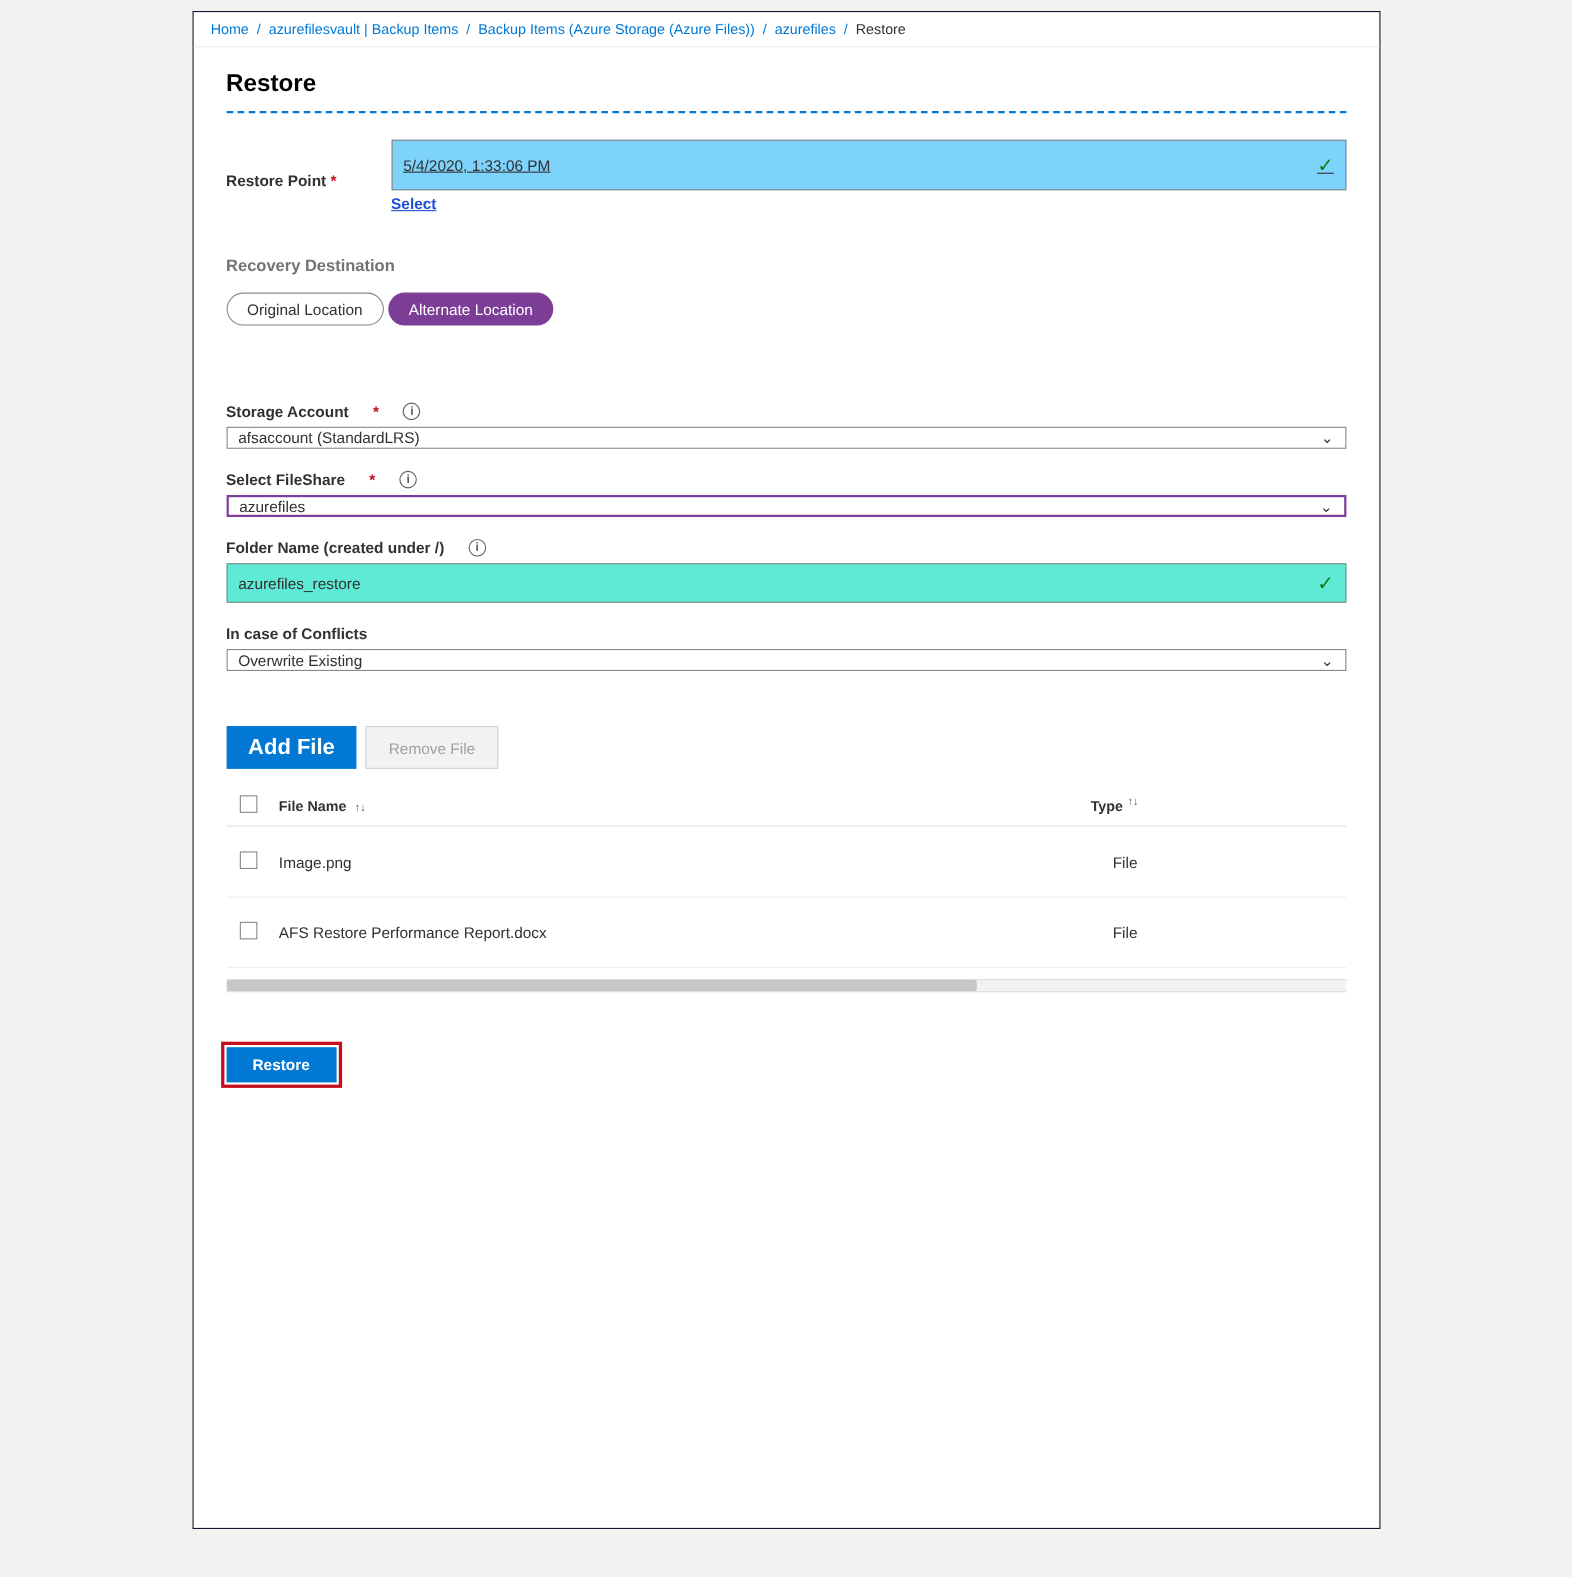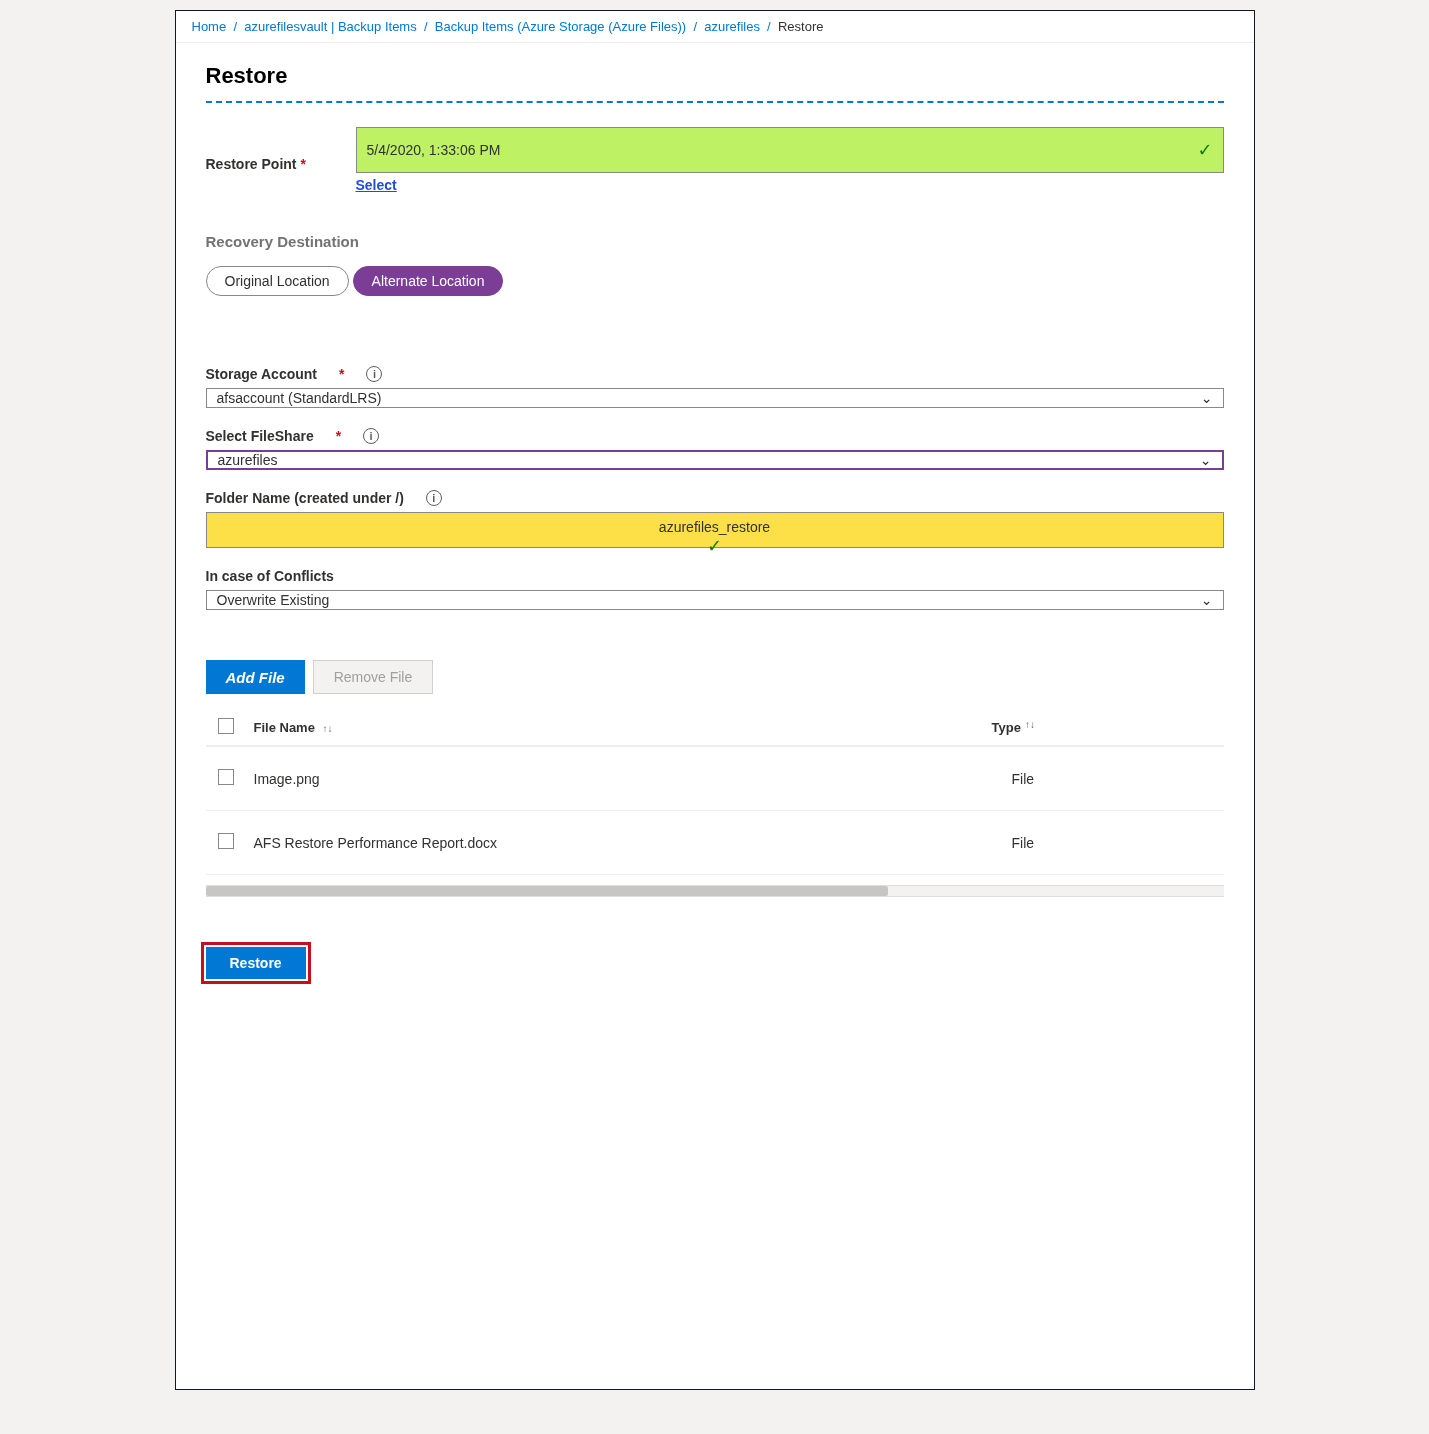--- a/index.html
+++ b/index.html
@@ -90,25 +90,26 @@
     }
     .restore-point-value-col {
       flex: 1;
     }
     .restore-point-input {
       width: 100%;
       border: 1px solid #8a8886;
       padding: 22px 10px;
       font-size: 14px;
       color: #323130;
-      background: #bef264;
+      background: #7dd3fc;
       display: flex;
       align-items: center;
       justify-content: space-between;
       height: 36px;
+      text-decoration: underline;
     }
     .check-icon {
       color: #107c10;
       font-size: 18px;
     }
     .select-link {
       color: #1d4ed8;
       font-size: 14px;
       cursor: pointer;
       margin-top: 4px;
@@ -161,43 +162,41 @@
     .chevron-icon {
       font-size: 14px;
       color: #323130;
     }
     .text-input-field {
       width: 100%;
       border: 1px solid #8a8886;
       padding: 6px 10px;
       font-size: 14px;
       color: #323130;
-      background: #fde047;
+      background: #5eead4;
       display: flex;
       align-items: center;
       justify-content: space-between;
       height: 36px;
       margin-top: 6px;
-      flex-direction: column;
     }
     .action-buttons {
       display: flex;
       gap: 8px;
       margin-bottom: 16px;
       margin-top: 10px;
     }
     .btn-primary {
       background: #0078d4;
       color: #fff;
       border: none;
       padding: 8px 20px;
-      font-size: 15px;
-      font-weight: 600;
-      cursor: pointer;
-      font-style: italic;
+      font-size: 20px;
+      font-weight: 600;
+      cursor: pointer;
     }
     .btn-secondary {
       background: #f3f2f1;
       color: #a19f9d;
       border: 1px solid #d2d0ce;
       padding: 8px 20px;
       font-size: 14px;
       cursor: not-allowed;
     }
     .table-header {

